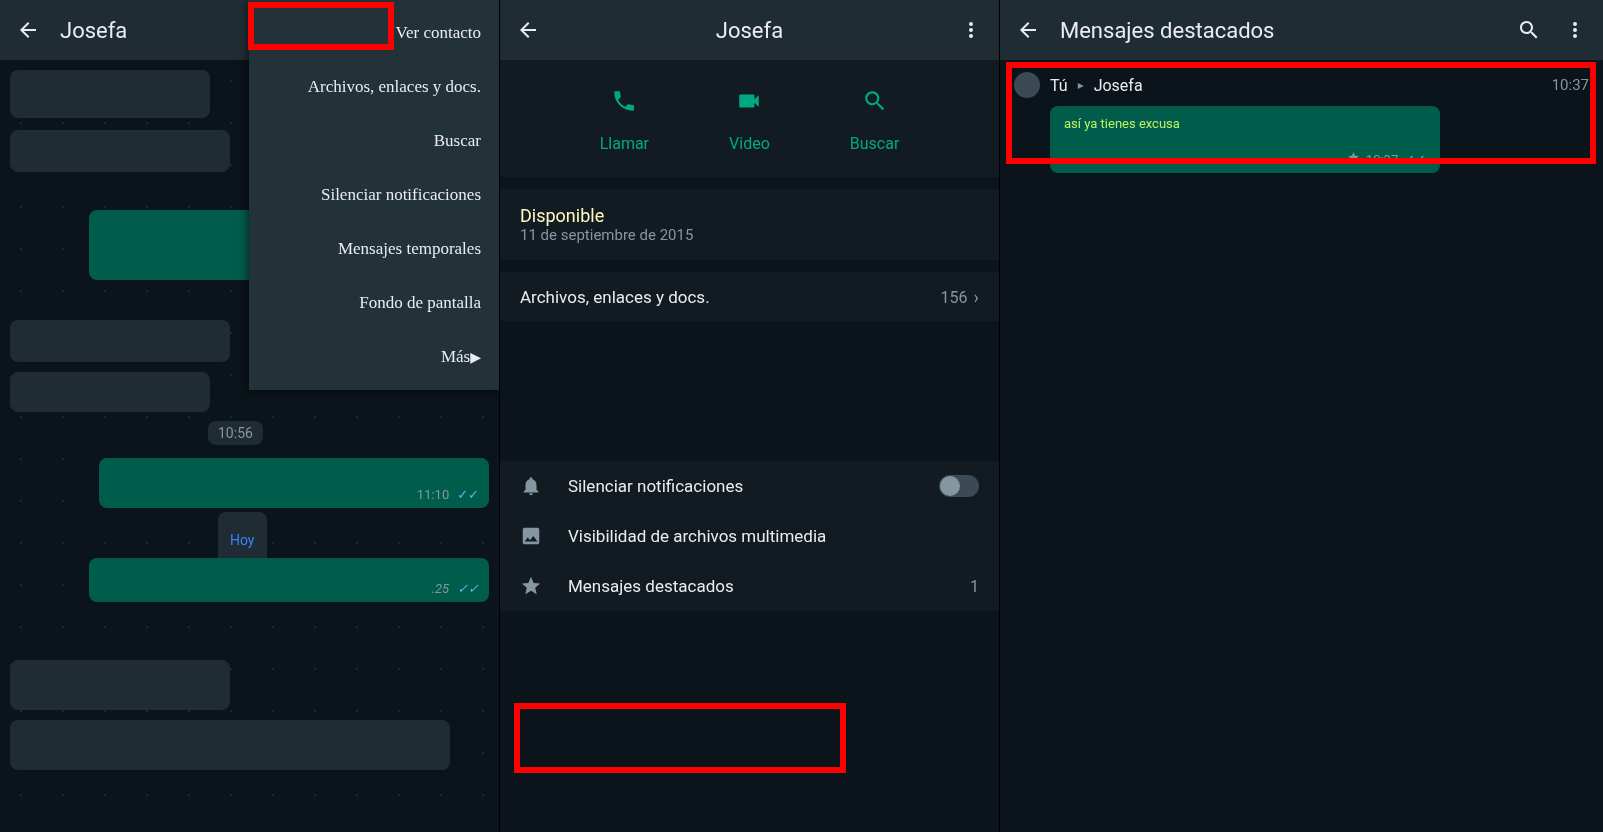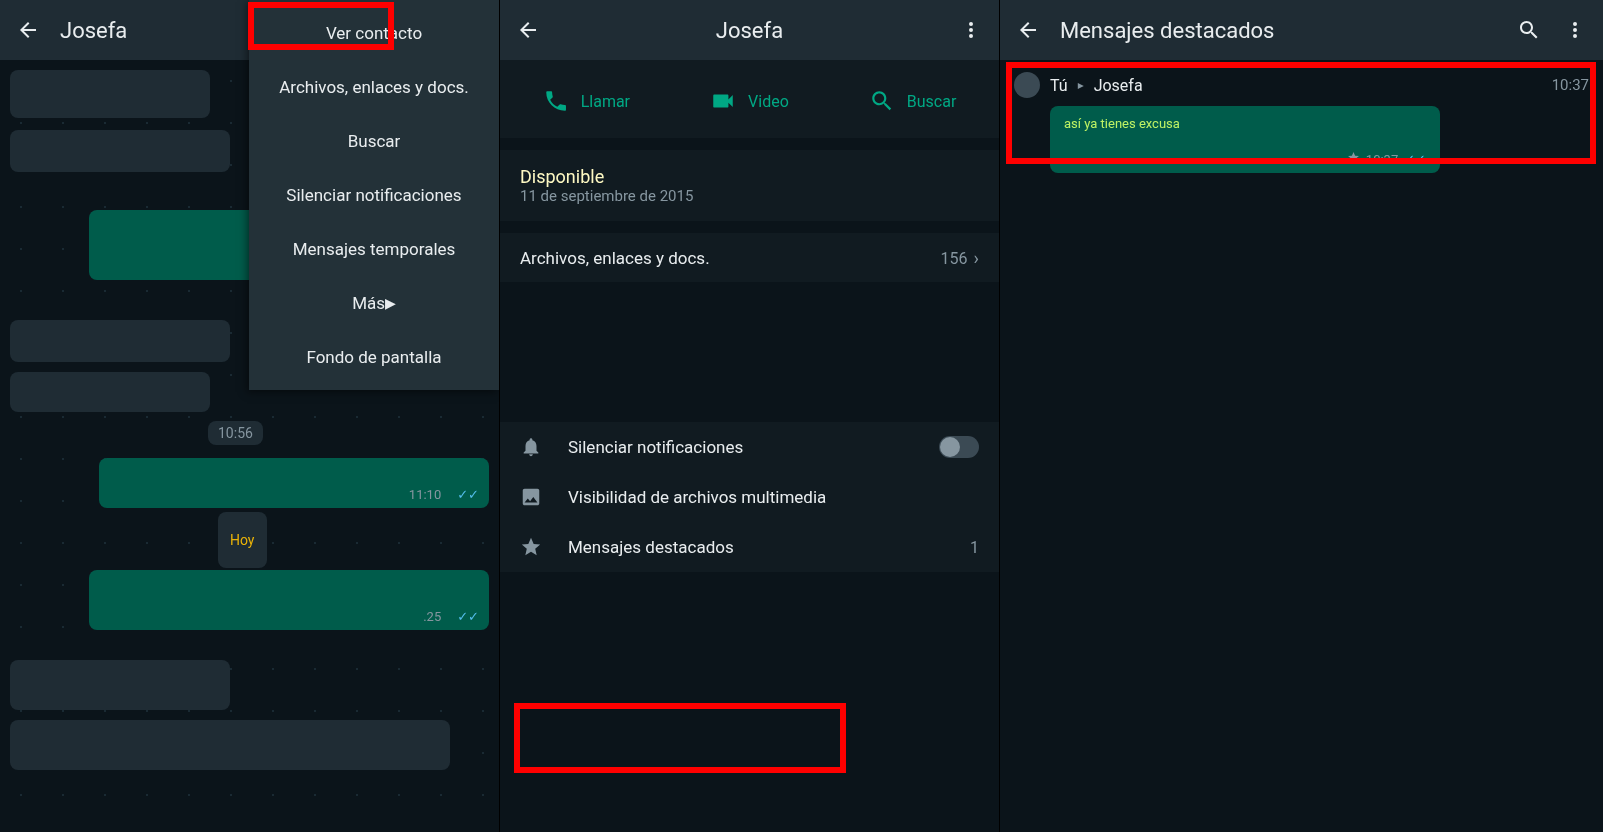--- a/index.html
+++ b/index.html
@@ -38,51 +38,51 @@
     background-size: 42px 42px;
   }
   .bubble-in, .bubble-out {
     position: absolute;
     border-radius: 8px;
     padding: 10px 14px;
     min-height: 38px;
   }
   .bubble-in { background: #1f2c34; left: 10px; }
   .bubble-out { background: #005c4b; right: 10px; }
-  .bubble-meta { font-size: 13px; color: #8696a0; display: flex; align-items: center; justify-content: flex-end; gap: 16px; }
+  .bubble-meta { font-size: 13px; color: #8696a0; display: flex; align-items: center; justify-content: flex-end; gap: 8px; }
   .checks { color: #53bdeb; }
   .ts-chip { background: #1f2c34; color: #8696a0; font-size: 14px; padding: 4px 10px; border-radius: 8px; }
-  .day-chip { background: #1f2c34; color: #eab308; font-size: 14px; padding: 20px 12px; border-radius: 8px; }
+  .day-chip { background: #1f2c34; color: #3b82f6; font-size: 14px; padding: 20px 12px; border-radius: 8px; }
 
   
   .dropdown {
     position: absolute; top: 0; right: 0; width: 250px;
     background: #233138; 
     display: flex; flex-direction: column;
     padding: 6px 0;
     box-shadow: -2px 2px 8px rgba(0,0,0,0.5);
   }
   .dropdown-item {
     padding: 17px 18px;
     font-size: 17px;
     color: #e9edef;
     cursor: pointer;
-    display: flex; align-items: center; justify-content: center;
+    display: flex; align-items: center; justify-content: flex-end; font-family: Liberation Serif, serif;
   }
   .dropdown-item .arrow { font-size: 14px; color: #e9edef; }
   .highlight-red {
     position: absolute;
     border: 6px solid #ff0000;
     pointer-events: none;
   }
 
   
   .contact-content { position: absolute; top: 60px; left: 0; right: 0; bottom: 0; background: #0b141a; }
   .action-row { display: flex; justify-content: center; gap: 80px; padding: 28px 0 24px; background: #111b21; }
-  .action-item { display: flex; flex-direction: row; align-items: center; gap: 12px; cursor: pointer; }
+  .action-item { display: flex; flex-direction: column; align-items: center; gap: 20px; cursor: pointer; }
   .action-item svg { width: 26px; height: 26px; fill: #00a884; }
   .action-item span { color: #00a884; font-size: 16px; }
   .section { background: #111b21; margin-top: 12px; padding: 16px 20px; }
   .section-title { font-size: 18px; color: #fef9c3; }
   .section-sub { font-size: 15px; color: #8696a0; }
   .row {
     display: flex; align-items: center; justify-content: space-between;
     padding: 14px 20px; cursor: pointer; background: #111b21;
   }
   .row-left { display: flex; align-items: center; gap: 26px; }
@@ -140,21 +140,21 @@
     </div>
     <div class="bubble-out" style="top:398px; width:390px; height:50px;">
       <div class="bubble-meta" style="position:absolute; bottom:6px; right:10px;">
         <span>11:10</span>
         <span class="checks">✓✓</span>
       </div>
     </div>
     <div style="position:absolute; top:470px; left:218px;">
       <span class="day-chip">Hoy</span>
     </div>
-    <div class="bubble-out" style="top:510px; width:400px; height:60px;">
+    <div class="bubble-out" style="top:498px; width:400px; height:44px;font-style:italic;">
       <div class="bubble-meta" style="position:absolute; bottom:6px; right:10px;">
         <span>.25</span>
         <span class="checks">✓✓</span>
       </div>
     </div>
     <div class="bubble-in" style="top:600px; width:220px; height:50px;"></div>
     <div class="bubble-in" style="top:660px; width:440px; height:50px;"></div>
   </div>
 
   <div class="dropdown">
@@ -167,25 +167,25 @@
     <div class="dropdown-item">
         <span>Buscar</span>
       </div>
     <div class="dropdown-item">
         <span>Silenciar notificaciones</span>
       </div>
     <div class="dropdown-item">
         <span>Mensajes temporales</span>
       </div>
     <div class="dropdown-item">
+        <span>Fondo de pantalla</span>
+      </div>
+    <div class="dropdown-item">
         <span>Más</span>
         <span class="arrow">▶</span>
-      </div>
-    <div class="dropdown-item">
-        <span>Fondo de pantalla</span>
       </div>
   </div>
 
   <div class="highlight-red" style="top:2px; left:248px; width:146px; height:48px;"></div>
 </div>
 
 <div class="panel panel-2">
   <div class="topbar">
     <div class="icon-btn">
       <svg viewBox="0 0 24 24">

